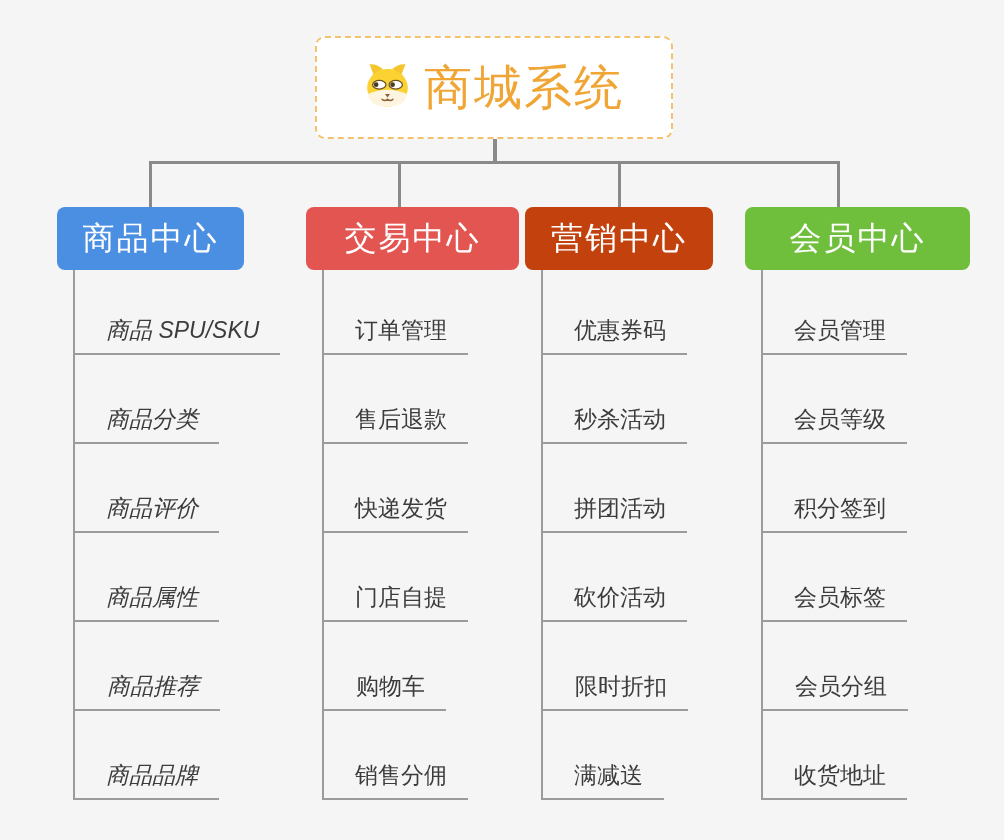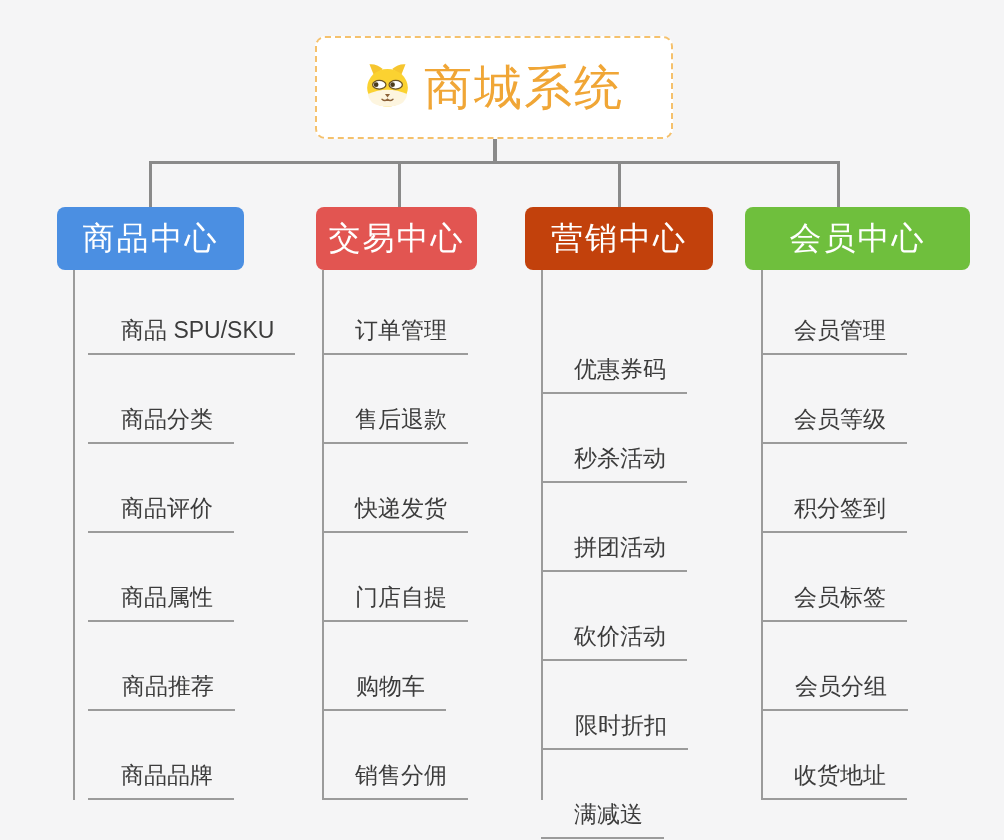--- a/index.html
+++ b/index.html
@@ -26,37 +26,37 @@
   }
   .root-title{font-size:48px;color:#f0a636;letter-spacing:2px;white-space:nowrap;}
 
   
   .branch{
     position:absolute;top:207px;height:63px;border-radius:8px;
     color:#ffffff;font-size:32px;letter-spacing:2px;
     display:flex;align-items:center;justify-content:center;white-space:nowrap;
   }
   #branch-0{left:57px;width:187px;}
-  #branch-1{left:316px;width:161px;}
+  #branch-1{left:306px;width:213px;}
   #branch-2{left:525px;width:188px;}
   #branch-3{left:745px;width:225px;}
 
   
   .spine{position:absolute;top:270px;height:530px;width:2px;background:#9b9b9b;}
   #spine-0{left:73px;} #spine-1{left:322px;} #spine-2{left:541px;} #spine-3{left:761px;}
 
   
   .leaf{
     position:absolute;
     font-size:23px;line-height:34px;color:#3c3c3c;
     padding:0 21px 6px 33px;
     border-bottom:2px solid #9b9b9b;
     white-space:nowrap;cursor:default;
   }
-  .c0{left:88px;} .c1{left:322px;} .c2{left:541px;margin-top:39px;} .c3{left:761px;}
+  .c0{left:73px;font-style:italic;} .c1{left:322px;} .c2{left:541px;} .c3{left:761px;}
   .r0{top:313px;} .r1{top:402px;} .r2{top:491px;} .r3{top:580px;} .r4{top:669px;padding-left:34px;} .r5{top:758px;}
 
   .dog{flex:0 0 auto;}
 </style>
 </head>
 <body>
 
 <div class="cline" id="root-stem"></div>
 <div class="cline" id="h-bus"></div>
 <div class="cline drop" id="drop-1"></div>

